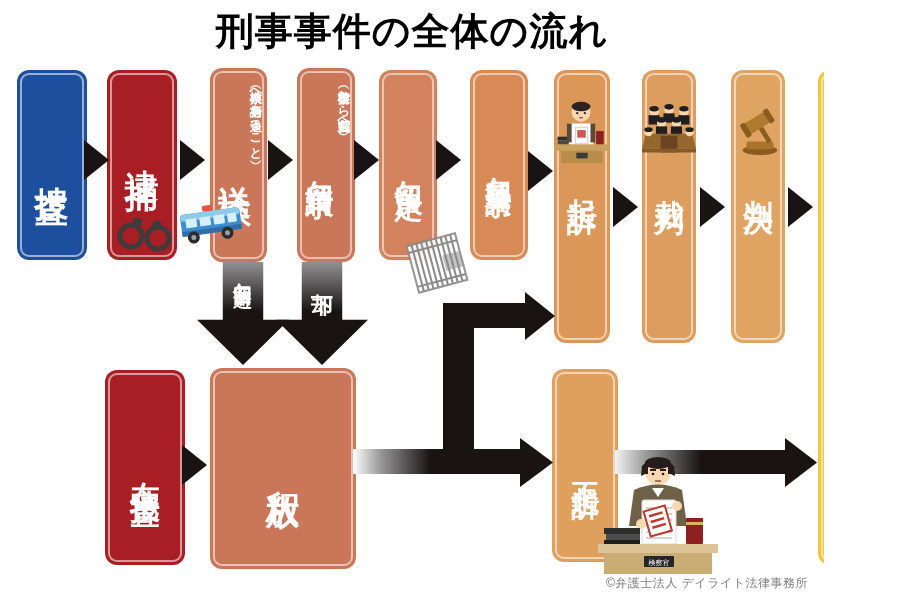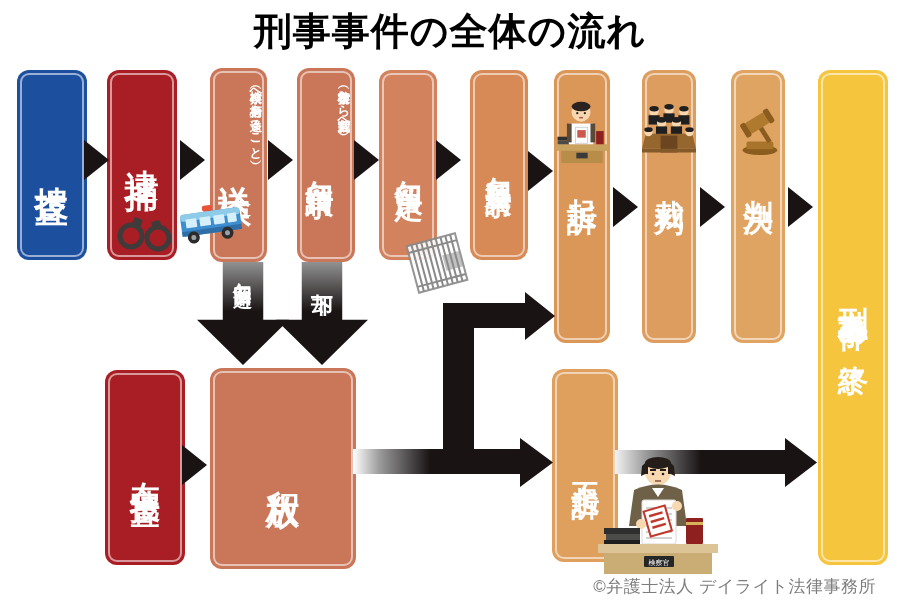--- a/index.html
+++ b/index.html
@@ -1,16 +1,16 @@
 <!DOCTYPE html>
 <html style="--box_sousa: #1d4f9f; --box_dark_red: #a81e24; --box_salmon: #c97659; --box_salmon2: #d2825c; --box_orange1: #d78a56; --box_orange2: #db9758; --box_orange3: #dd9d5e; --box_orange4: #e0a462; --box_fukiso: #dfa05e; --box_yellow: #f6c53e; --arrow_black: #191314; --copyright_gray: #7d7d7d;"><head>
 <meta charset="utf-8">
 <style>
   html,body { margin:0; padding:0; background:#fff; }
-  .canvas { position:relative; width:900px; height:604px; background:#ffffff; overflow:hidden;
+  .canvas { position:relative; width:824px; height:604px; background:#ffffff; overflow:hidden;
             font-family:"Liberation Sans","DejaVu Sans",sans-serif; }
 
   .title { position:absolute; left:0; right:0; top:6px; margin:0; text-align:center;
            font-size:38px; font-weight:900; color:#000; letter-spacing:1px; z-index:5; }
 
   
   .vbox { position:absolute; border-radius:9px; border:2px solid rgba(255,255,255,.55);
           box-shadow:0 0 0 3px var(--fill); background:var(--fill);
           display:flex; align-items:center; justify-content:center; z-index:1; }
   .vtext { writing-mode:vertical-rl; text-orientation:upright; color:#fff; font-weight:800; line-height:1; }
@@ -68,21 +68,21 @@
   .h-kiso   { left:525px; top:292px; width:30px; height:48px; }
   .h-fukiso { left:520px; top:438px; width:33px; height:49px; }
   .h-shuryo { left:785px; top:438px; width:32px; height:49px; }
 
   .icon { position:absolute; z-index:3; }
   .ic-handcuffs { left:116px; top:208px; width:58px; height:46px; }
   .ic-truck     { left:178px; top:201px; width:68px; height:46px; }
   .ic-bars      { left:402px; top:231px; width:70px; height:64px; }
   .ic-pros-desk { left:592px; top:444px; width:132px; height:130px; z-index:4; }
 
-  .copyright { position:absolute; right:24px; top:575px; font-size:17px; color:var(--copyright_gray);
+  .copyright { position:absolute; right:16px; top:575px; font-size:12px; color:var(--copyright_gray);
                font-weight:500; letter-spacing:.5px; z-index:5; }
 </style>
 </head>
 <body>
 
 <div class="canvas">
 
   <h1 class="title">刑事事件の全体の流れ</h1>
 
   <div class="vbox b-sousa">

